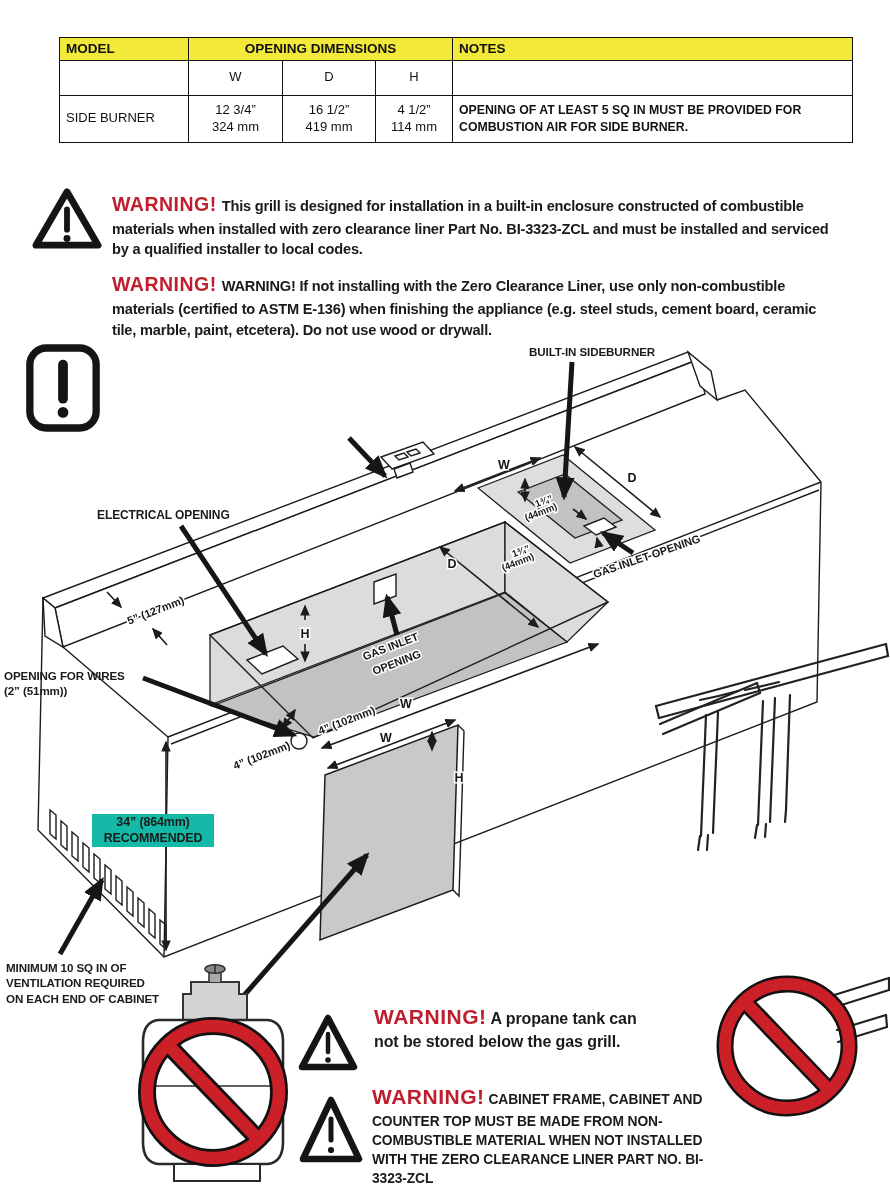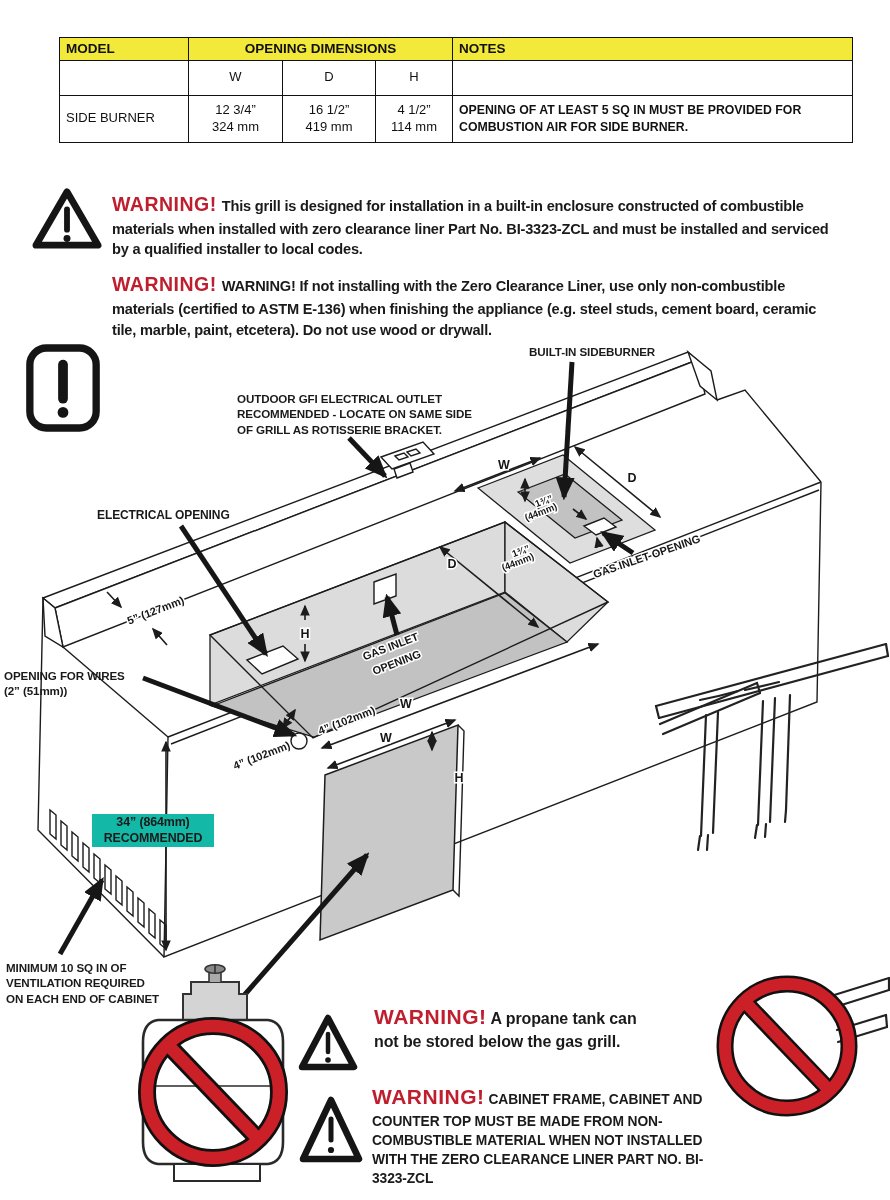--- a/index.html
+++ b/index.html
@@ -287,25 +287,20 @@
     </g>
   </svg>
 
   <div class="note-icon">
     <svg width="78" height="92" viewBox="0 0 80 94">
       <rect x="6" y="6" width="68" height="82" rx="17" fill="none" stroke="#151515" stroke-width="7.5"></rect>
       <line x1="40" y1="23" x2="40" y2="58" stroke="#151515" stroke-width="10" stroke-linecap="round"></line>
       <circle cx="40" cy="72" r="5.5" fill="#151515"></circle>
     </svg>
   </div>
-  <div class="flt gfi-text">
-    <div>OUTDOOR GFI ELECTRICAL OUTLET</div>
-    <div>RECOMMENDED - LOCATE ON SAME SIDE</div>
-    <div>OF GRILL AS ROTISSERIE BRACKET.</div>
-  </div>
   <div class="flt sb-text">BUILT-IN SIDEBURNER</div>
   <div class="flt elec-text">ELECTRICAL OPENING</div>
   <div class="flt wire-text">
     <div>OPENING FOR WIRES</div>
     <div>(2” (51mm))</div>
   </div>
   <div class="flt rec-text">
     <div>34” (864mm)</div>
     <div>RECOMMENDED</div>
   </div>

